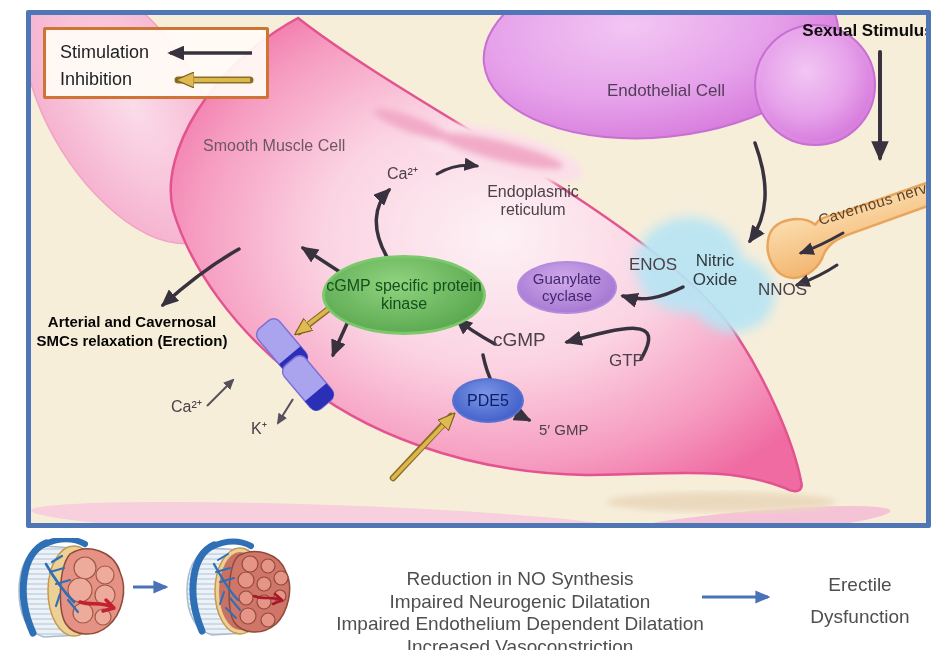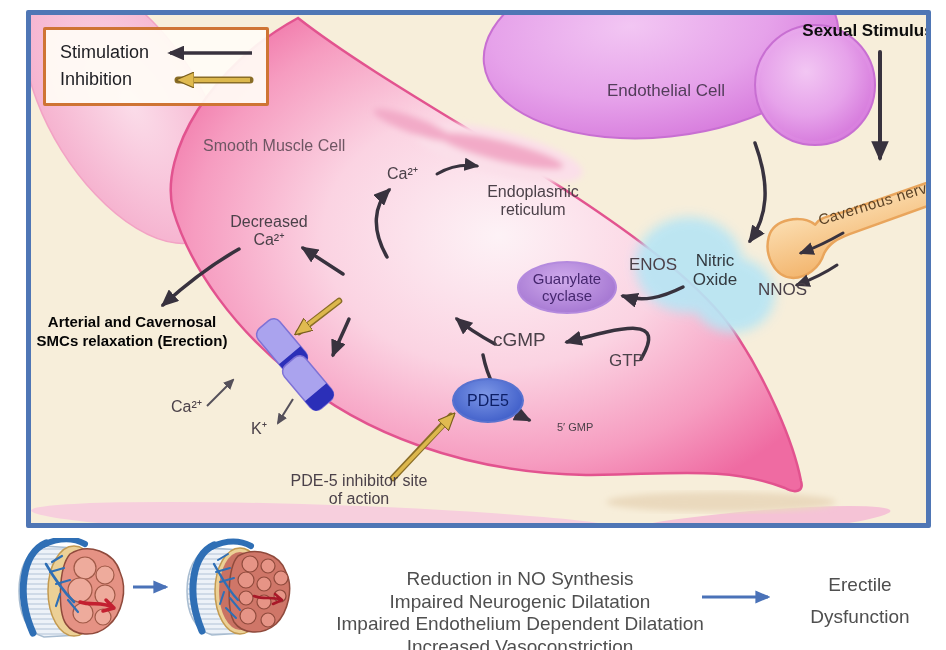--- a/index.html
+++ b/index.html
@@ -12,21 +12,21 @@
     position:absolute;left:26px;top:10px;width:895px;height:508px;
     border:5px solid #4f76b5;border-radius:2px;background:#f7eeda;overflow:hidden;
   }
   #diagram-svg{position:absolute;left:0;top:0;}
   .lbl{position:absolute;color:#4b4149;font-size:16px;line-height:1.14;text-align:center;}
   .nowrap{white-space:nowrap;}
   
   #legend{
     position:absolute;left:12px;top:12px;width:226px;
     background:rgba(255,252,245,0.93);border:3px solid #cf7434;border-radius:2px;
-    padding:9px 10px 10px 14px;box-sizing:border-box;
+    padding:9px 10px 3px 14px;box-sizing:border-box;
   }
   .legend-row{display:flex;align-items:center;justify-content:space-between;height:27px;}
   .legend-row .txt{font-size:18px;color:#1d1d22;}
   
   .node{
     position:absolute;display:flex;align-items:center;justify-content:center;
     text-align:center;border-radius:50%;box-sizing:border-box;
   }
   #node-kinase{
     left:291px;top:240px;width:164px;height:80px;
@@ -50,21 +50,21 @@
   #lbl-nerve{left:762px;top:204px;width:170px;font-size:15px;color:#5b4226;
              transform:rotate(-17deg);transform-origin:left top;letter-spacing:.5px;}
   #lbl-nnos{left:727px;top:217px;font-size:17px;margin-top:48px;}
   #lbl-no{left:646px;top:236px;width:76px;font-size:17px;color:#333a40;}
   #lbl-enos{left:598px;top:240px;font-size:17px;}
   #lbl-er{left:441px;top:168px;width:122px;}
   #lbl-ca-top{left:356px;top:150px;}
   #lbl-dec-ca{left:190px;top:198px;width:96px;}
   #lbl-cgmp{left:462px;top:314px;font-size:19px;}
   #lbl-gtp{left:578px;top:336px;font-size:17px;}
-  #lbl-5gmp{left:526px;top:406px;font-size:11px;}
+  #lbl-5gmp{left:508px;top:406px;font-size:15px;}
   #lbl-ca-bot{left:140px;top:383px;}
   #lbl-k{left:220px;top:405px;}
   #lbl-inhibitor{left:254px;top:457px;width:148px;}
   #lbl-relax{left:0px;top:297px;width:202px;font-weight:bold;font-size:15px;
              line-height:19px;color:#050505;}
   
   .vessel{position:absolute;}
   #vessel-1{left:12px;top:538px;}
   #vessel-2{left:180px;top:538px;}
   #arrow-small{position:absolute;left:130px;top:578px;}
@@ -207,39 +207,38 @@
           <marker id="mGL" markerWidth="4.6" markerHeight="4" refX="3.8" refY="2" orient="auto">
             <path d="M0,0 L4.6,2 L0,4 z" fill="#e0ba50" stroke="#7a5f1e" stroke-width="0.3"></path>
           </marker>
         </defs>
         <path d="M 96,8 L 24,8" stroke="#8a6d26" stroke-width="7" stroke-linecap="round"></path>
         <path d="M 96,8 L 25,8" stroke="#dcb74c" stroke-width="4" marker-end="url(#mGL)"></path>
       </svg>
     </div>
   </div>
 
+  <div class="node" id="node-kinase">cGMP specific protein kinase</div>
   <div class="node" id="node-cyclase">Guanylate cyclase</div>
   <div class="node" id="node-pde5">PDE5</div>
 
   <div class="lbl nowrap" id="lbl-smooth">Smooth Muscle Cell</div>
   <div class="lbl" id="lbl-endothelial">Endothelial Cell</div>
   <div class="lbl nowrap" id="lbl-sexual">Sexual Stimulus</div>
   <div class="lbl nowrap" id="lbl-nerve">Cavernous nerve</div>
   <div class="lbl nowrap" id="lbl-nnos">NNOS</div>
   <div class="lbl" id="lbl-no">Nitric Oxide</div>
   <div class="lbl nowrap" id="lbl-enos">ENOS</div>
   <div class="lbl" id="lbl-er">Endoplasmic reticulum</div>
   <div class="lbl nowrap" id="lbl-ca-top">Ca²⁺</div>
-  <div class="lbl" id="lbl-dec-ca">Decreased Ca²⁺</div>
   <div class="lbl nowrap" id="lbl-cgmp">cGMP</div>
   <div class="lbl nowrap" id="lbl-gtp">GTP</div>
   <div class="lbl nowrap" id="lbl-5gmp">5′ GMP</div>
   <div class="lbl nowrap" id="lbl-ca-bot">Ca²⁺</div>
   <div class="lbl nowrap" id="lbl-k">K⁺</div>
-  <div class="lbl" id="lbl-inhibitor">PDE-5 inhibitor site of action</div>
   <div class="lbl" id="lbl-relax">Arterial and Cavernosal SMCs relaxation (Erection)</div>
 </div>
 
 <svg class="vessel" id="vessel-1" width="120" height="106" viewBox="0 0 120 106">
   <defs>
     <pattern id="stripes1" width="4" height="5" patternUnits="userSpaceOnUse">
       <rect width="4" height="5" fill="#edf2f8"></rect>
       <line x1="0" y1="1" x2="4" y2="1" stroke="#bccbdc" stroke-width="1.2"></line>
     </pattern>
   </defs>

